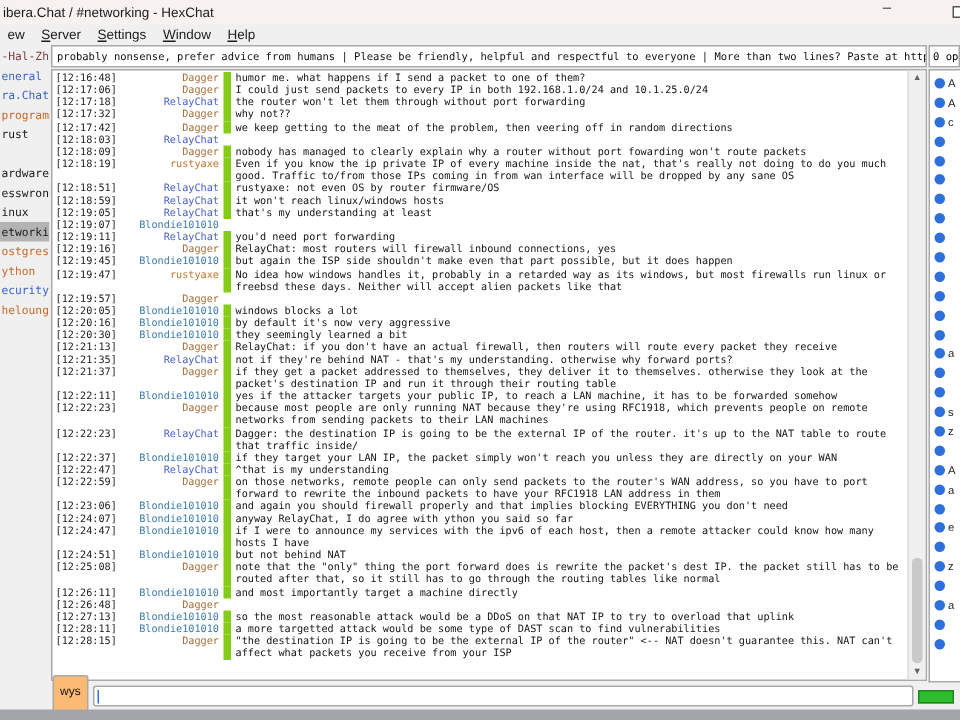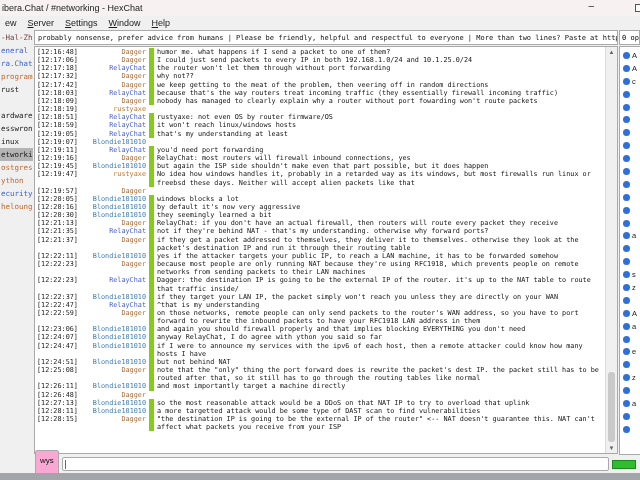--- a/index.html
+++ b/index.html
@@ -44,21 +44,21 @@
 
   
   .userlist { width: 21px; flex: none; display: flex; flex-direction: column; }
   .ul-header { height: 15px; background: #fff; border: 1px solid #a9a9a9; font: 7px/9px "DejaVu Sans Mono", monospace; padding: 3px 0 0 2px; white-space: nowrap; overflow: hidden; }
   .ul-body { flex: 1; margin-top: 1px; background: #fff; border: 1px solid #a9a9a9; border-right: none; overflow: hidden; padding-top: 2px; }
   .ul-row { height: 12.9px; display: flex; align-items: center; gap: 2px; padding-left: 3px; font-size: 7.5px; color: #222; white-space: nowrap; }
   .ul-dot { width: 7px; height: 7px; border-radius: 50%; flex: none; }
 
   
   .inputrow { position: absolute; left: 0; right: 0; bottom: 7px; height: 18px; display: flex; align-items: center; padding: 0 2px 0 35px; gap: 3px; }
-  .nickbox { flex: none; background: #f9a8d4; border: 1px solid #a9a9a9; border-radius: 2px; font-size: 8px; line-height: 12px; height: 28px; padding: 4px 4px; color: #111; }
+  .nickbox { flex: none; background: #fdba74; border: 1px solid #a9a9a9; border-radius: 2px; font-size: 8px; line-height: 12px; height: 28px; padding: 4px 4px; color: #111; }
   .entry { flex: 1; background: #fff; border: 1px solid #a9a9a9; border-radius: 2px; height: 14px; position: relative; font-size: 8px; line-height: 12px; padding: 0 3px; color: #111; }
   .caret { position: absolute; left: 2px; top: 2px; width: 1px; height: 9px; background: #2f6fd9; }
   .meter { flex: none; width: 24px; height: 9px; background: #2fbd2f; border: 1px solid #1d8a1d; margin-right: 2px; }
 
   .bottomstrip { position: absolute; left: 0; right: 0; bottom: 0; height: 7px; background: #a2a6aa; }
 </style>
 </head>
 <body>
 
 <div class="titlebar">
@@ -130,34 +130,34 @@
               <span class="mtime">[12:17:42]</span>
               <span class="mnick" style="color: rgb(168, 112, 60);">Dagger</span>
             </div>
             <div class="mtext">we keep getting to the meat of the problem, then veering off in random directions</div>
           </div>
           <div class="msg">
             <div class="meta">
               <span class="mtime">[12:18:03]</span>
               <span class="mnick" style="color: rgb(75, 98, 200);">RelayChat</span>
             </div>
-            <div class="mtext">because that's the way routers treat incoming traffic (they essentially firewall incoming traffic)</div>
           </div>
           <div class="msg">
             <div class="meta">
               <span class="mtime">[12:18:09]</span>
               <span class="mnick" style="color: rgb(168, 112, 60);">Dagger</span>
             </div>
             <div class="mtext">nobody has managed to clearly explain why a router without port fowarding won't route packets</div>
           </div>
           <div class="msg">
             <div class="meta">
               <span class="mtime">[12:18:19]</span>
               <span class="mnick" style="color: rgb(192, 118, 46);">rustyaxe</span>
             </div>
+            <div class="mtext">Even if you know the ip private IP of every machine inside the nat, that's really not doing to do you much good. Traffic to/from those IPs coming in from wan interface will be dropped by any sane OS</div>
           </div>
           <div class="msg">
             <div class="meta">
               <span class="mtime">[12:18:51]</span>
               <span class="mnick" style="color: rgb(75, 98, 200);">RelayChat</span>
             </div>
             <div class="mtext">rustyaxe: not even OS by router firmware/OS</div>
           </div>
           <div class="msg">
             <div class="meta">

